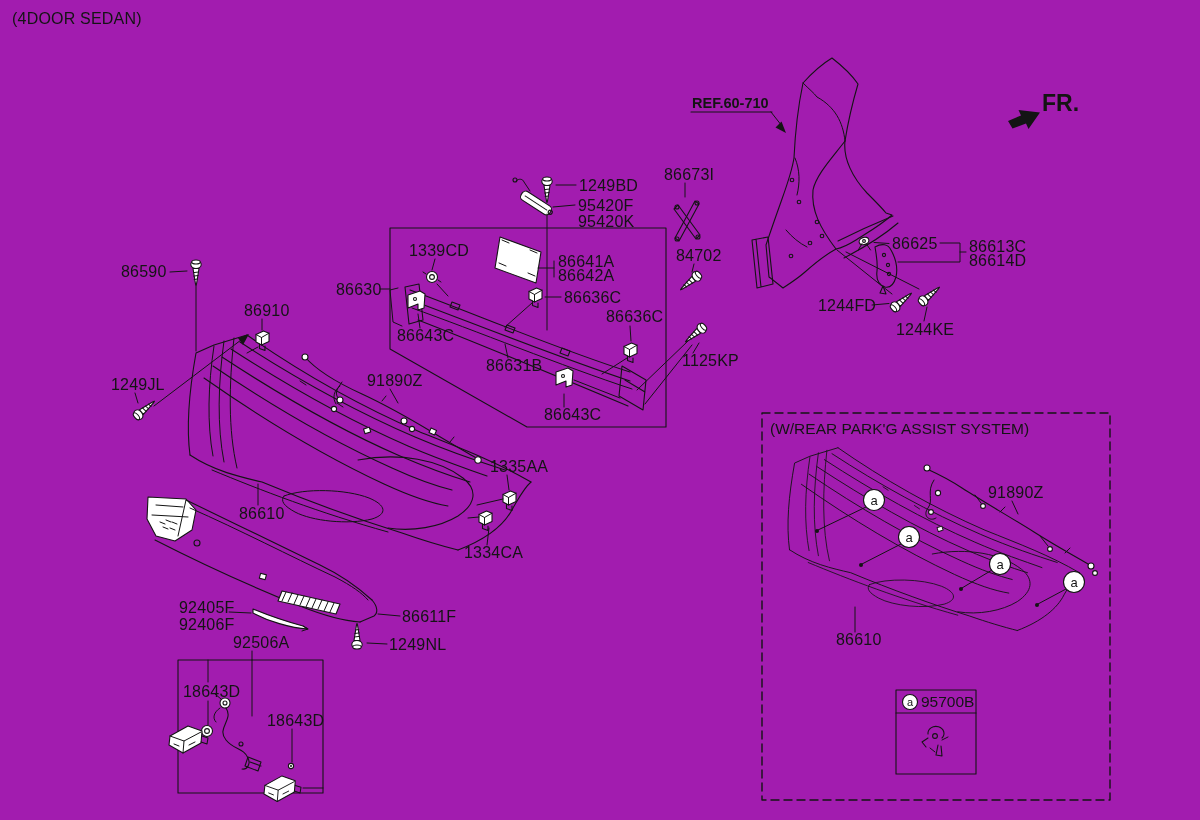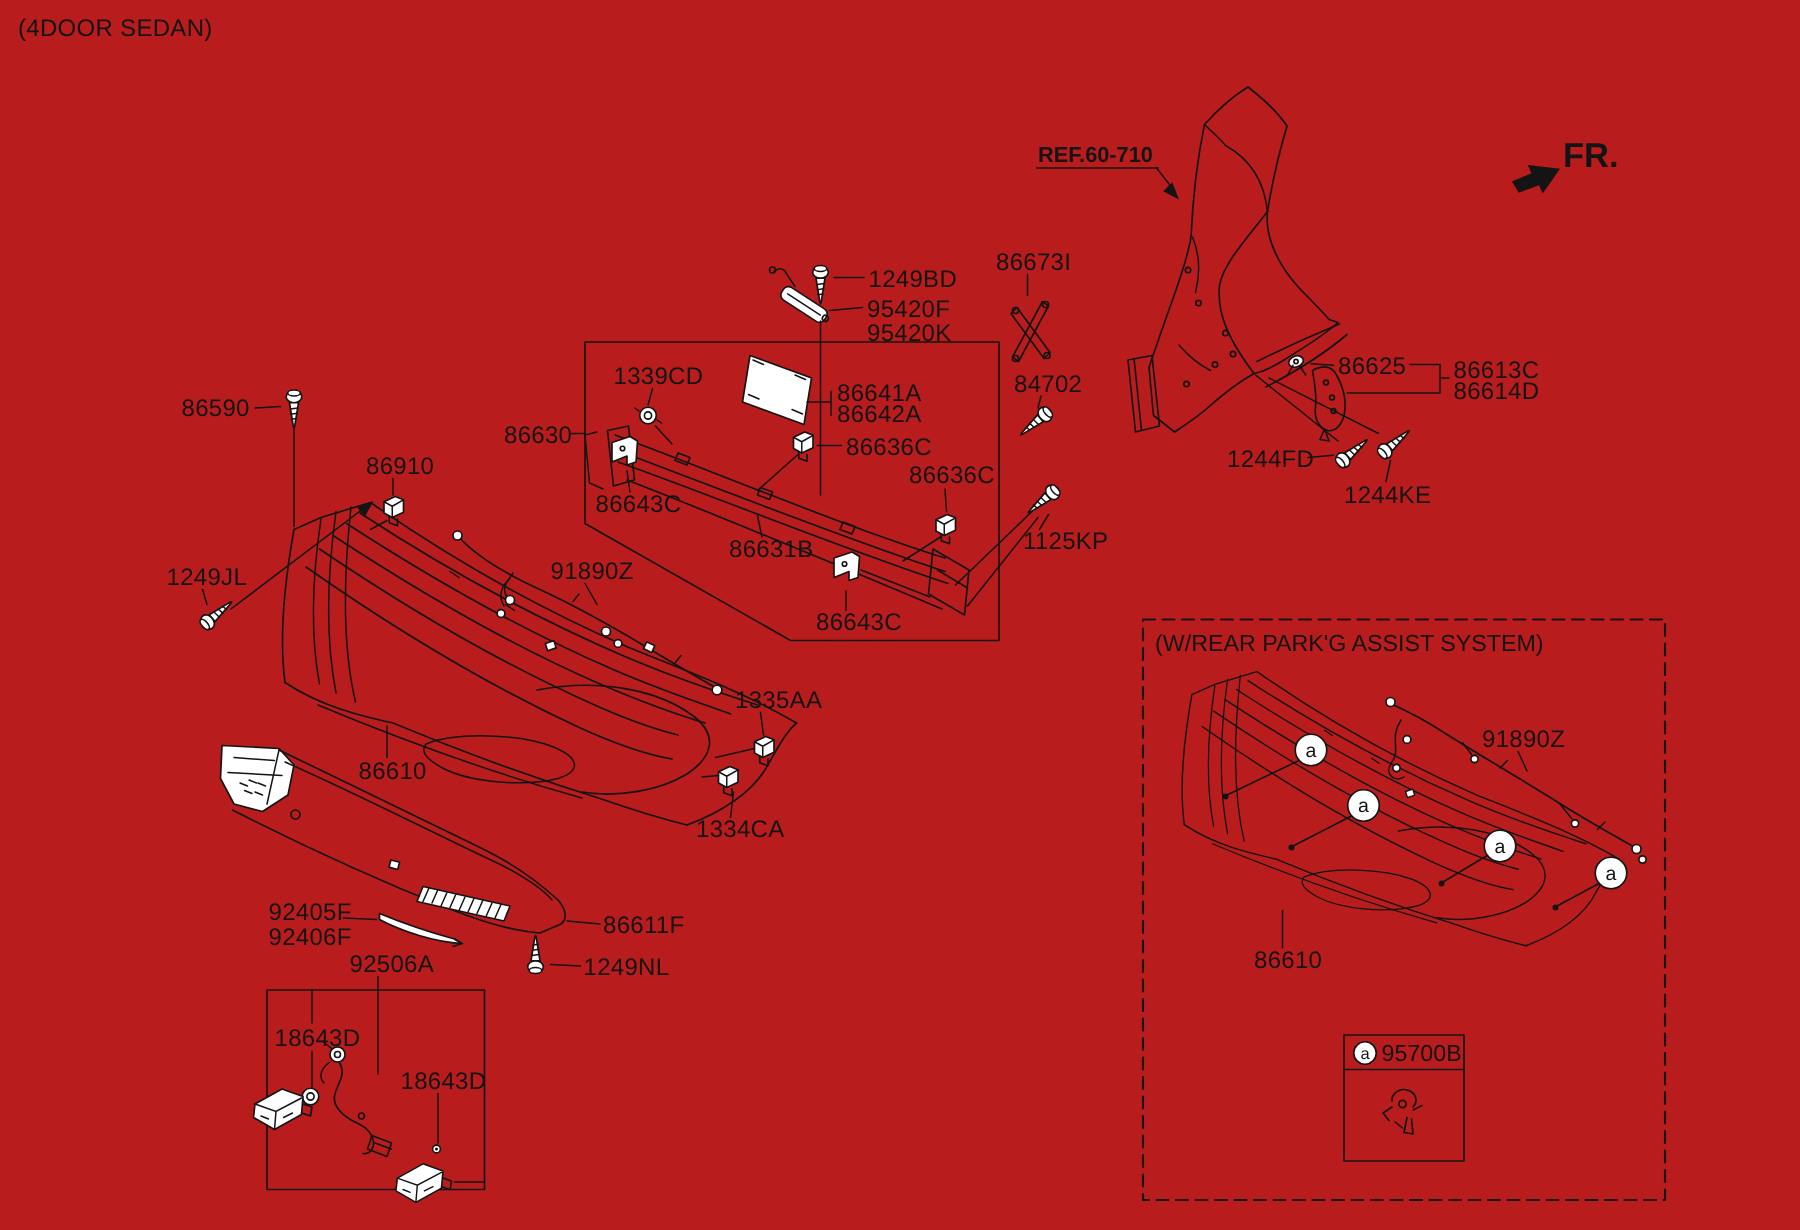--- a/index.html
+++ b/index.html
@@ -1,16 +1,16 @@
 <!DOCTYPE html>
 <html><head>
 <meta charset="utf-8">
 <style>
   html,body{margin:0;padding:0;background:#ffffff;}
-  .stage{position:relative;width:1200px;height:820px;background:#b91c1c;overflow:hidden;}
+  .stage{position:relative;width:1200px;height:820px;background:#a21caf;overflow:hidden;}
   svg{display:block;}
   text{font-family:"Liberation Sans","DejaVu Sans",sans-serif;fill:#141414;}
   .lbl{font-size:16px;letter-spacing:.2px;}
   .lbl-s{font-size:15.5px;}
   .ref{font-size:14.5px;font-weight:bold;}
   .fr{font-size:23px;font-weight:bold;}
   .mk{font-size:13px;}
   .mk-s{font-size:11px;}
   .ln{stroke:#141414;fill:none;stroke-width:1.1;stroke-linecap:round;stroke-linejoin:round;}
   .ld{stroke:#141414;fill:none;stroke-width:1;stroke-linecap:round;}

